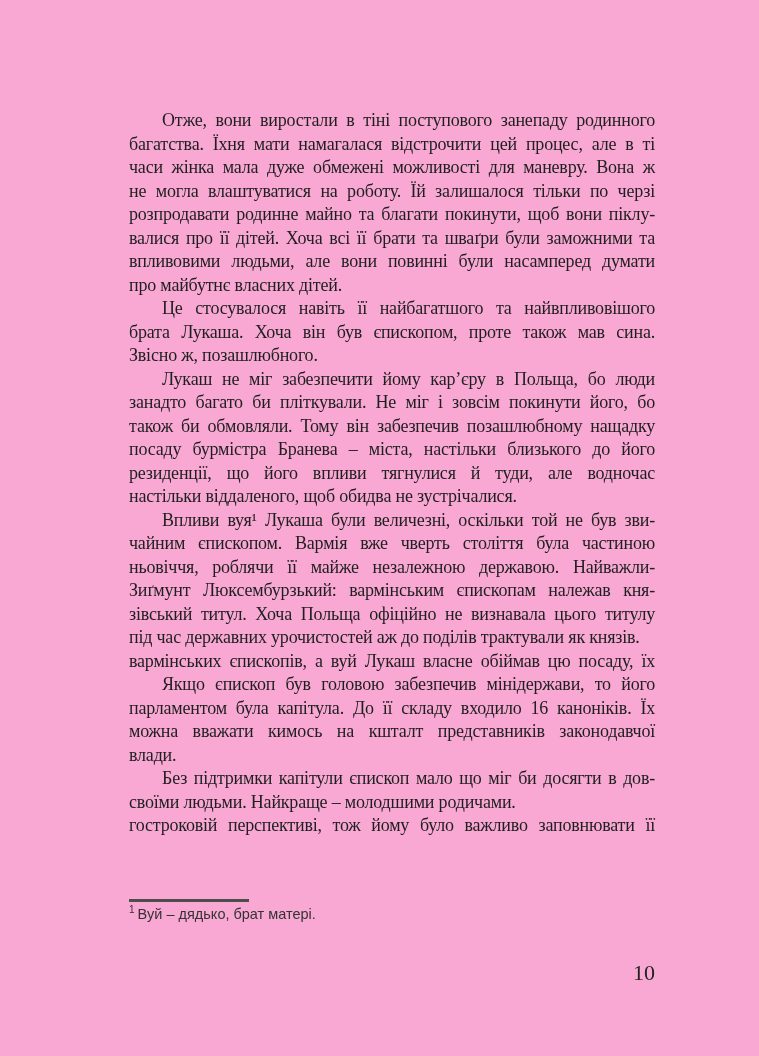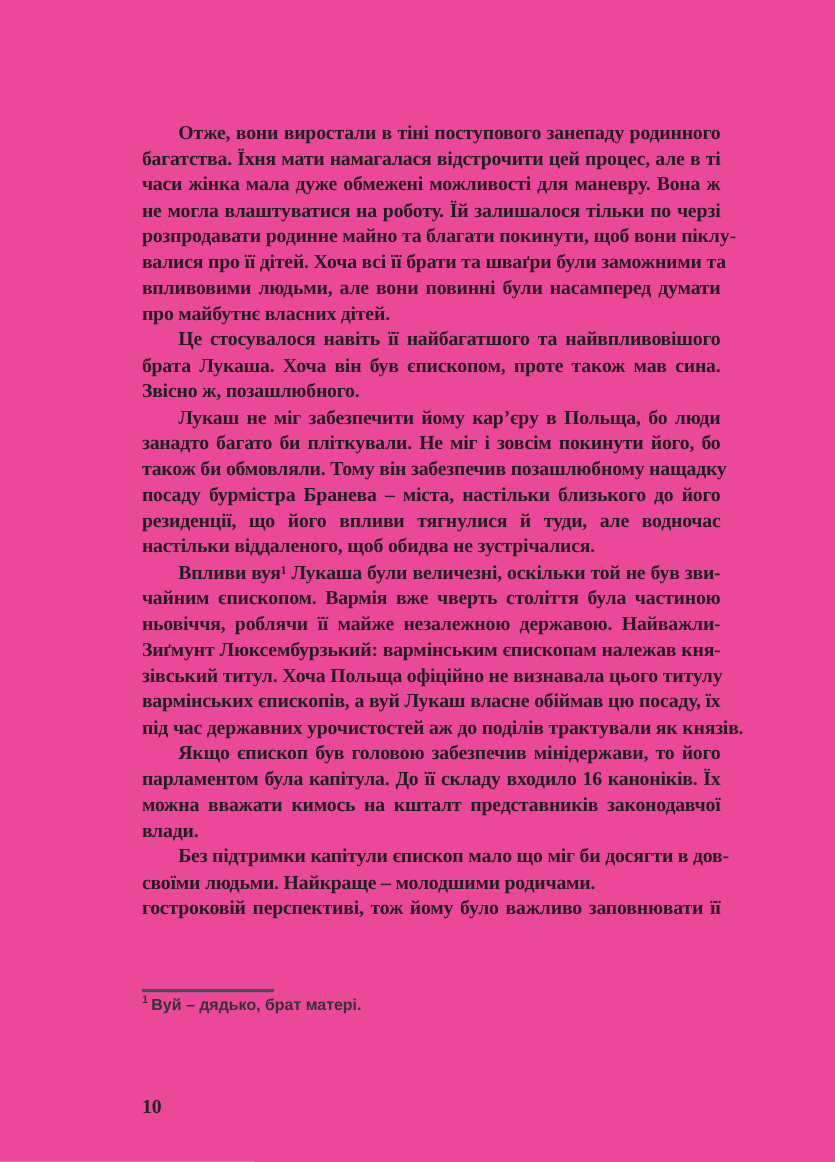--- a/index.html
+++ b/index.html
@@ -10,22 +10,21 @@
     width: 759px;
     height: 1056px;
     background: #ffffff;
     overflow: hidden;
     position: relative;
     font-family: "Liberation Serif", serif;
   }
   .book-page {
     position: absolute;
     inset: 0;
-    background: #ec4899;
-    font-weight: bold;
+    background: #f9a8d4;
   }
   .text-block {
     position: absolute;
     left: 129px;
     top: 109px;
     width: 526px;
     color: #1f1f1f;
   }
   .para {
     margin: 0;
@@ -66,25 +65,25 @@
     color: #333333;
   }
   .footnote sup {
     font-size: 10px;
     line-height: 0;
     margin-right: 3px;
   }
   .page-number {
     position: absolute;
     left: 129px;
-    top: 996px;
+    top: 960px;
     width: 526px;
-    text-align: left;
+    text-align: right;
     font-family: "Liberation Serif", serif;
-    font-size: 18px;
+    font-size: 22px;
     color: #222222;
   }
 </style>
 </head>
 <body>
 
 <div class="book-page">
 
   <div class="text-block">
     <div id="paragraphs">
@@ -110,22 +109,22 @@
           <div class="line">посаду бурмістра Бранева – міста, настільки близького до його</div>
           <div class="line">резиденції, що його впливи тягнулися й туди, але водночас</div>
           <div class="line last">настільки віддаленого, щоб обидва не зустрічалися.</div>
         </div>
         <div class="para">
           <div class="line first">Впливи вуя¹ Лукаша були величезні, оскільки той не був зви-</div>
           <div class="line">чайним єпископом. Вармія вже чверть століття була частиною</div>
           <div class="line">ньовіччя, роблячи її майже незалежною державою. Найважли-</div>
           <div class="line">Зиґмунт Люксембурзький: вармінським єпископам належав кня-</div>
           <div class="line">зівський титул. Хоча Польща офіційно не визнавала цього титулу</div>
+          <div class="line last">під час державних урочистостей аж до поділів трактували як князів.</div>
           <div class="line">вармінських єпископів, а вуй Лукаш власне обіймав цю посаду, їх</div>
-          <div class="line last">під час державних урочистостей аж до поділів трактували як князів.</div>
         </div>
         <div class="para">
           <div class="line first">Якщо єпископ був головою забезпечив мінідержави, то його</div>
           <div class="line">парламентом була капітула. До її складу входило 16 каноніків. Їх</div>
           <div class="line">можна вважати кимось на кшталт представників законодавчої</div>
           <div class="line last">влади.</div>
         </div>
         <div class="para">
           <div class="line first">Без підтримки капітули єпископ мало що міг би досягти в дов-</div>
           <div class="line last">своїми людьми. Найкраще – молодшими родичами.</div>

